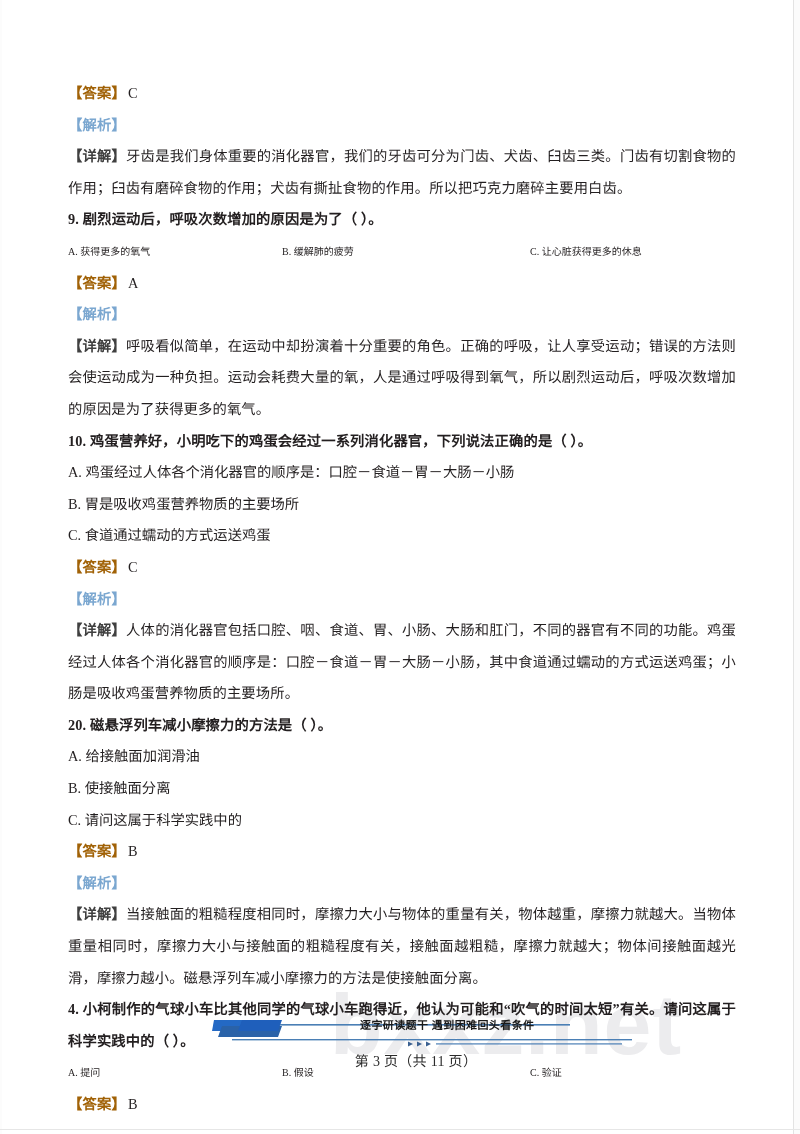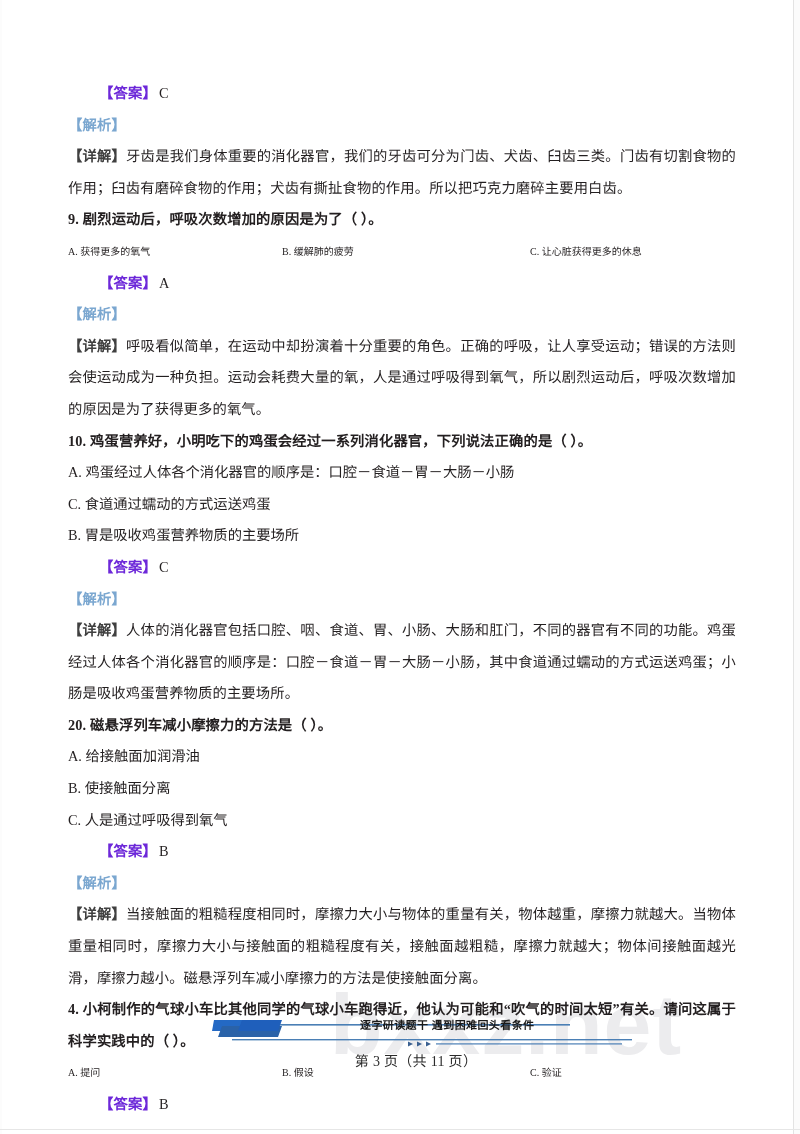--- a/index.html
+++ b/index.html
@@ -91,23 +91,22 @@
 
   .para {
     font-size: 14.3px;
     line-height: 31.6px;
     letter-spacing: 0.15px;
     text-align: justify;
     text-justify: inter-ideograph;
   }
 
   .tag-answer {
-    color: #6d28d9;
-    font-weight: bold;
-    margin-left: 31px;
+    color: #a16207;
+    font-weight: bold;
   }
   .tag-analysis {
     color: #7ba7d0;
     font-weight: bold;
   }
   .tag-detail {
     color: #404040;
     font-weight: bold;
   }
   .ans-letter {
@@ -218,36 +217,36 @@
     </div>
     <div class="line">
       <span class="tag-analysis">【解析】</span>
     </div>
     <div class="para">
       <span class="tag-detail">【详解】</span><span>呼吸看似简单，在运动中却扮演着十分重要的角色。正确的呼吸，让人享受运动；错误的方法则会使运动成为一种负担。运动会耗费大量的氧，人是通过呼吸得到氧气，所以剧烈运动后，呼吸次数增加的原因是为了获得更多的氧气。</span>
     </div>
 
     <div class="para q-stem">10. 鸡蛋营养好，小明吃下的鸡蛋会经过一系列消化器官，下列说法正确的是（     ）。</div>
     <div class="opt-block">A. 鸡蛋经过人体各个消化器官的顺序是：口腔－食道－胃－大肠－小肠</div>
+    <div class="opt-block">B. 胃是吸收鸡蛋营养物质的主要场所</div>
     <div class="opt-block">C. 食道通过蠕动的方式运送鸡蛋</div>
-    <div class="opt-block">B. 胃是吸收鸡蛋营养物质的主要场所</div>
     <div class="line">
       <span class="tag-answer">【答案】</span><span class="ans-letter">C</span>
     </div>
     <div class="line">
       <span class="tag-analysis">【解析】</span>
     </div>
     <div class="para">
       <span class="tag-detail">【详解】</span><span>人体的消化器官包括口腔、咽、食道、胃、小肠、大肠和肛门，不同的器官有不同的功能。鸡蛋经过人体各个消化器官的顺序是：口腔－食道－胃－大肠－小肠，其中食道通过蠕动的方式运送鸡蛋；小肠是吸收鸡蛋营养物质的主要场所。</span>
     </div>
 
     <div class="para q-stem">20. 磁悬浮列车减小摩擦力的方法是（     ）。</div>
     <div class="opt-block">A. 给接触面加润滑油</div>
     <div class="opt-block">B. 使接触面分离</div>
-    <div class="opt-block">C. 人是通过呼吸得到氧气</div>
+    <div class="opt-block">C. 请问这属于科学实践中的</div>
     <div class="line">
       <span class="tag-answer">【答案】</span><span class="ans-letter">B</span>
     </div>
     <div class="line">
       <span class="tag-analysis">【解析】</span>
     </div>
     <div class="para">
       <span class="tag-detail">【详解】</span><span>当接触面的粗糙程度相同时，摩擦力大小与物体的重量有关，物体越重，摩擦力就越大。当物体重量相同时，摩擦力大小与接触面的粗糙程度有关，接触面越粗糙，摩擦力就越大；物体间接触面越光滑，摩擦力越小。磁悬浮列车减小摩擦力的方法是使接触面分离。</span>
     </div>
 

